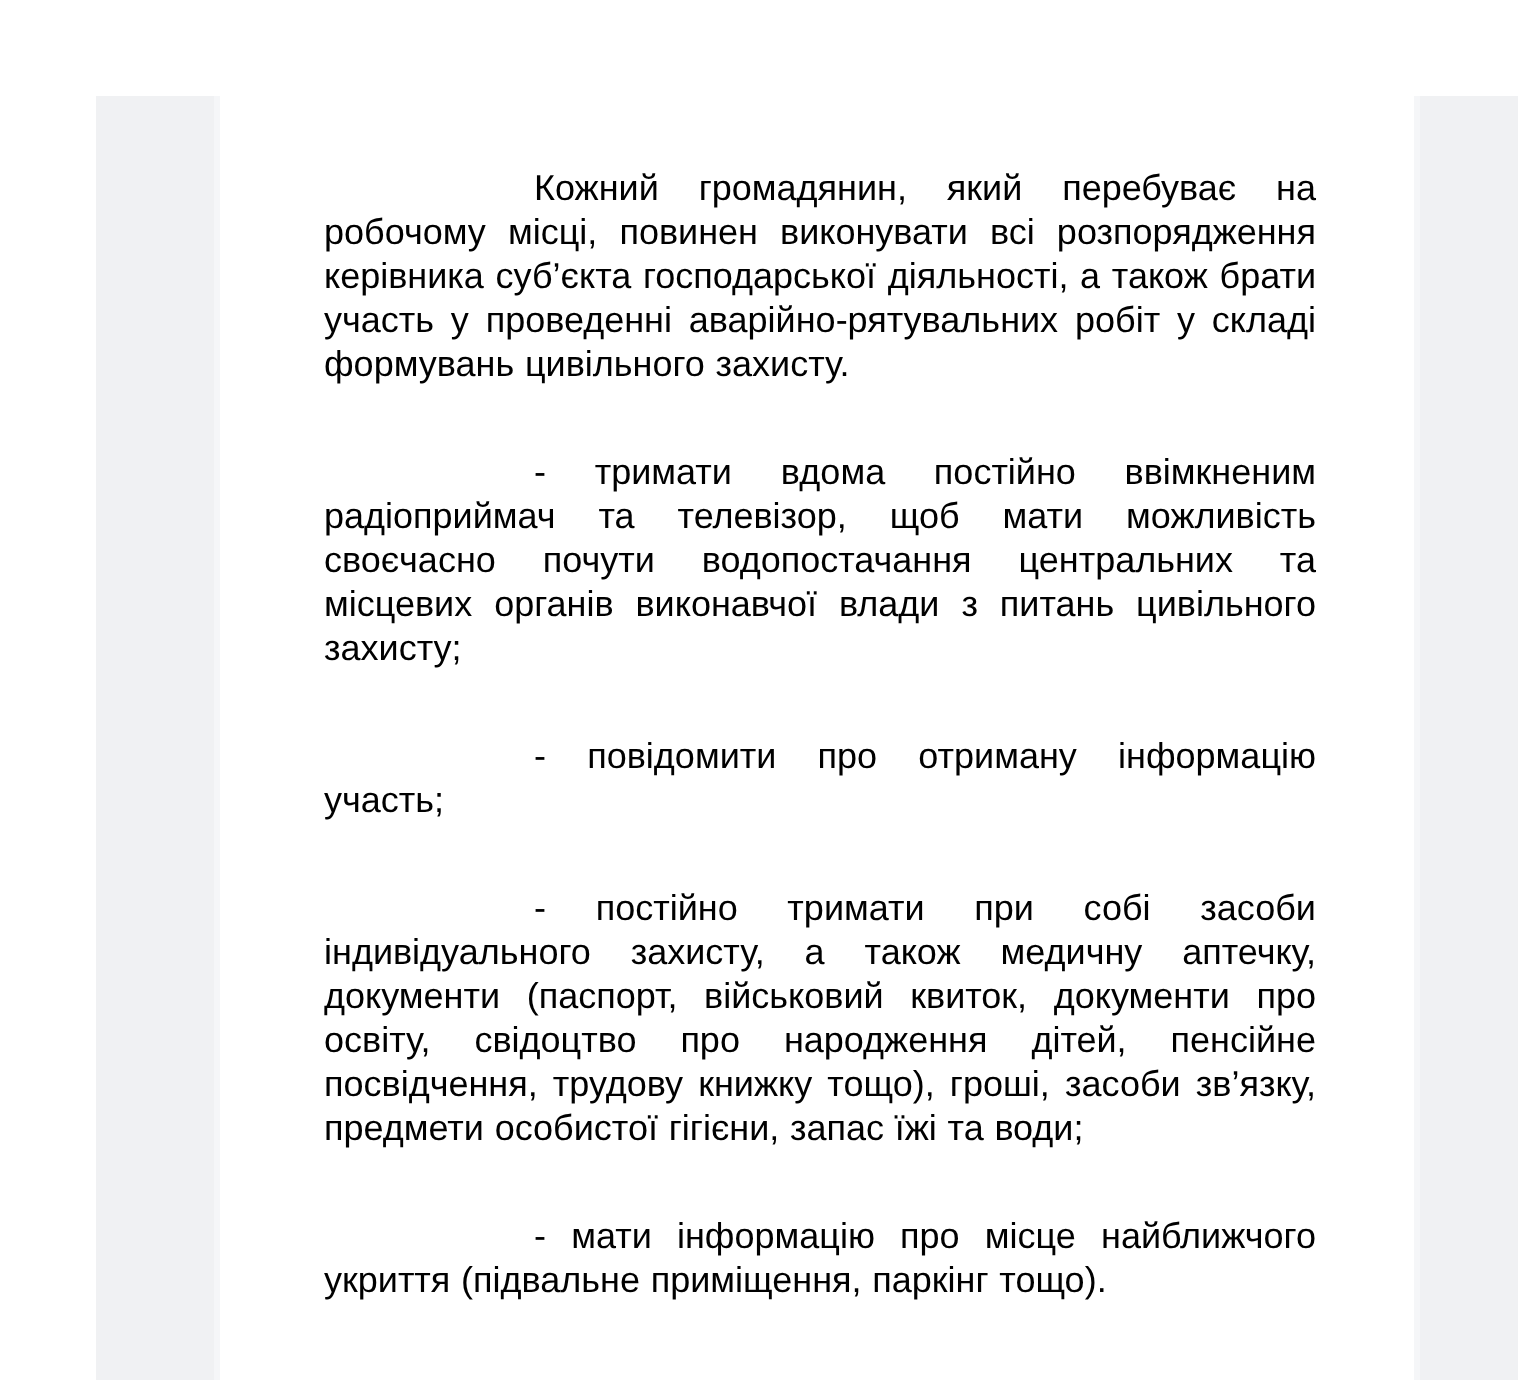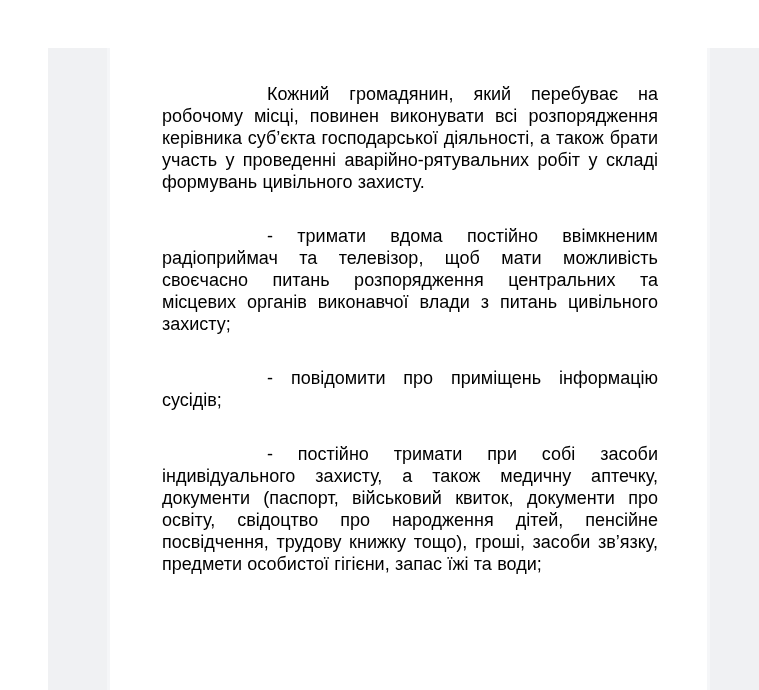--- a/index.html
+++ b/index.html
@@ -52,19 +52,20 @@
   }
 </style>
 </head>
 <body>
 
 <div class="viewer">
   <div class="gutter left"></div>
   <div class="page">
     <div class="text-block">
         <p class="para">Кожний громадянин, який перебуває на робочому місці, повинен виконувати всі розпорядження керівника суб’єкта господарської діяльності, а також брати участь у проведенні аварійно-рятувальних робіт у складі формувань цивільного захисту.</p>
-        <p class="para">- тримати вдома постійно ввімкненим радіоприймач та телевізор, щоб мати можливість своєчасно питань розпорядження центральних та місцевих органів виконавчої влади з питань цивільного захисту;</p>
-        <p class="para">- повідомити про приміщень інформацію сусідів;</p>
+        <p class="para">- тримати вдома постійно ввімкненим радіоприймач та телевізор, щоб мати можливість своєчасно почути водопостачання центральних та місцевих органів виконавчої влади з питань цивільного захисту;</p>
+        <p class="para">- повідомити про отриману інформацію участь;</p>
         <p class="para">- постійно тримати при собі засоби індивідуального захисту, а також медичну аптечку, документи (паспорт, військовий квиток, документи про освіту, свідоцтво про народження дітей, пенсійне посвідчення, трудову книжку тощо), гроші, засоби зв’язку, предмети особистої гігієни, запас їжі та води;</p>
+        <p class="para">- мати інформацію про місце найближчого укриття (підвальне приміщення, паркінг тощо).</p>
       </div>
   </div>
   <div class="gutter right"></div>
 </div>
 
 </body></html>

